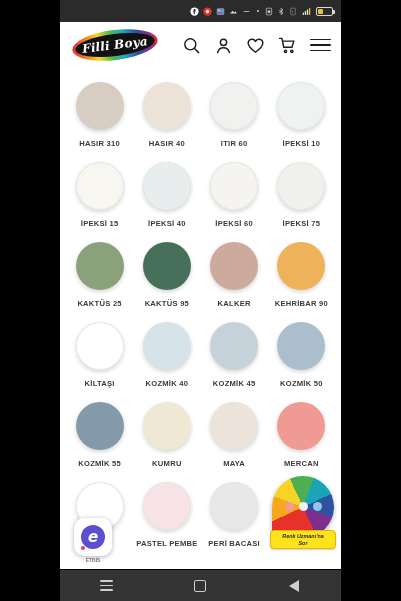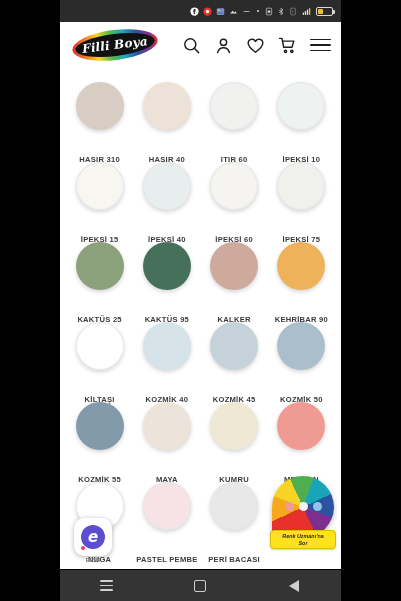--- a/index.html
+++ b/index.html
@@ -84,21 +84,21 @@
     display:flex; flex-direction:column; align-items:center;
     padding-top:6px; height:80px; cursor:pointer;
   }
   .swatch {
     width:48px; height:48px; border-radius:50%;
     box-shadow:0 2px 4px rgba(0,0,0,.17);
     flex:none;
   }
   .swatch.ring { box-shadow:0 2px 4px rgba(0,0,0,.17), inset 0 0 0 1px #e6e6e6; }
   .cap {
-    margin-top:24px; font-size:7.6px; font-weight:bold;
+    margin-top:8px; font-size:7.6px; font-weight:bold;
     color:#3b3b3b; text-align:center; line-height:11px;
     letter-spacing:.25px; text-transform:uppercase;
   }
 
   
   #trust-badge {
     position:absolute; left:14px; top:518px;
     width:38px; height:38px; border-radius:10px;
     background:#fff; box-shadow:0 1px 5px rgba(0,0,0,.3);
     display:flex; align-items:center; justify-content:center; z-index:20;
@@ -351,26 +351,26 @@
       <div class="cell">
         <div class="swatch" style="background:#aabfcb"></div>
         <div class="cap">KOZMİK 50</div>
       </div>
 
       <div class="cell">
         <div class="swatch" style="background:#839aab"></div>
         <div class="cap">KOZMİK 55</div>
       </div>
       <div class="cell">
+        <div class="swatch" style="background:#eee8d5"></div>
+        <div class="cap">KUMRU</div>
+      </div>
+      <div class="cell">
         <div class="swatch" style="background:#ece4da"></div>
         <div class="cap">MAYA</div>
-      </div>
-      <div class="cell">
-        <div class="swatch" style="background:#eee8d5"></div>
-        <div class="cap">KUMRU</div>
       </div>
 
       <div class="cell">
         <div class="swatch" style="background:#ef9a93"></div>
         <div class="cap">MERCAN</div>
       </div>
       <div class="cell">
         <div class="swatch ring" style="background:#ffffff"></div>
         <div class="cap">NUGA</div>
       </div>

